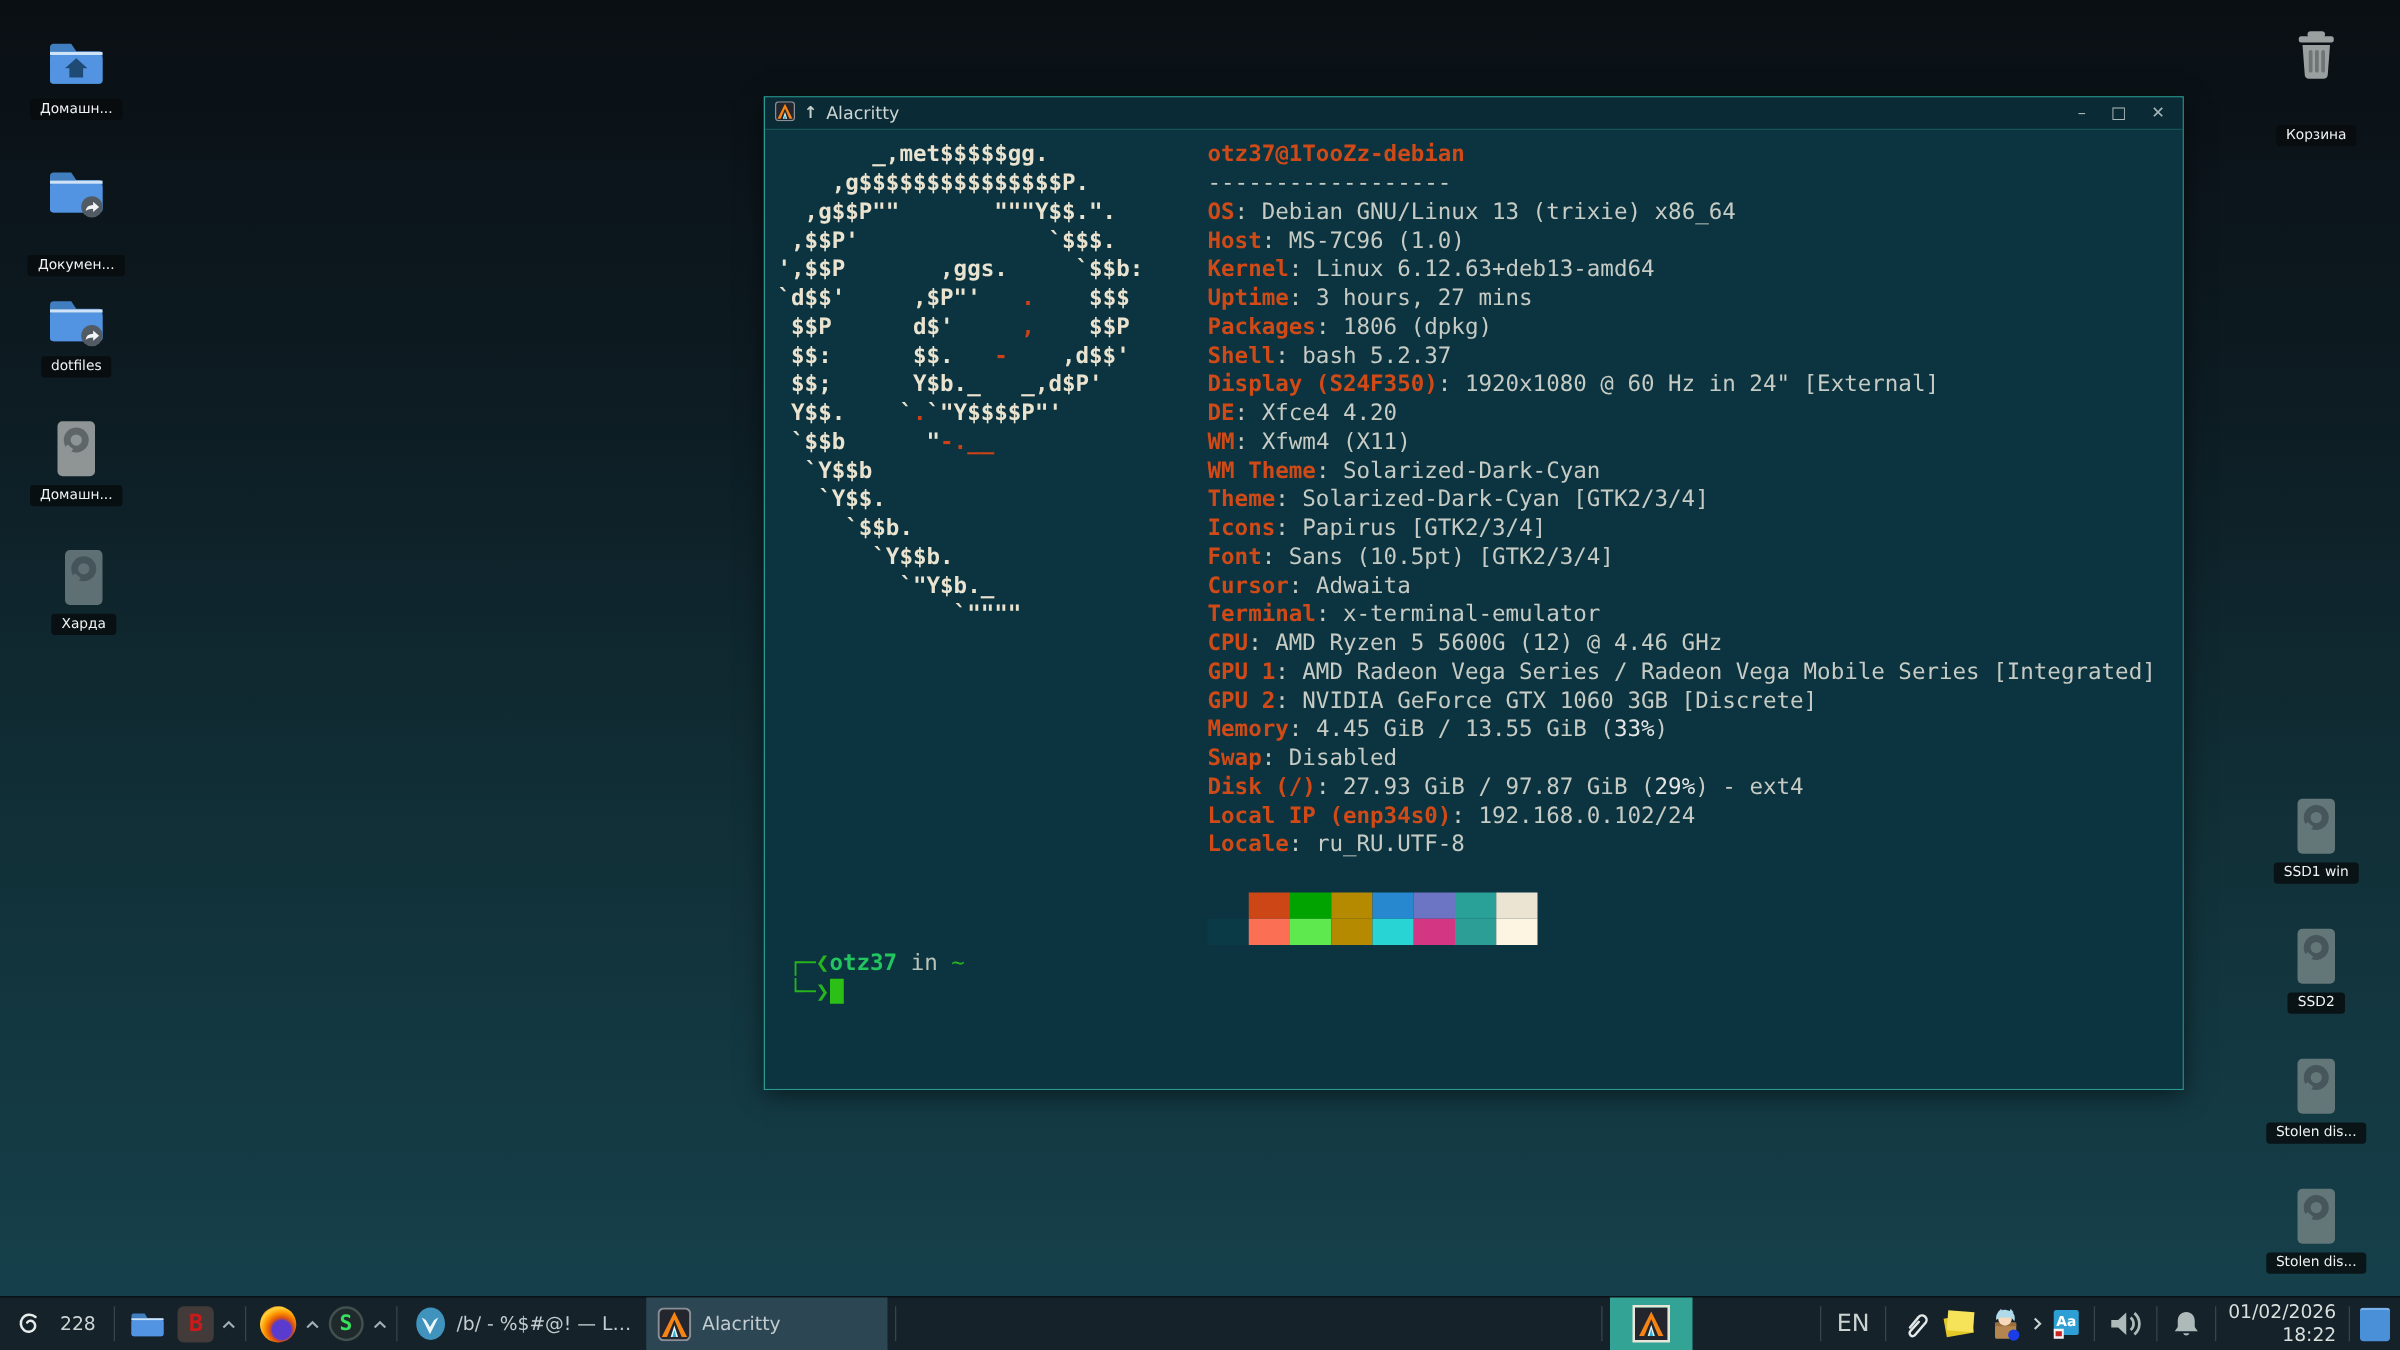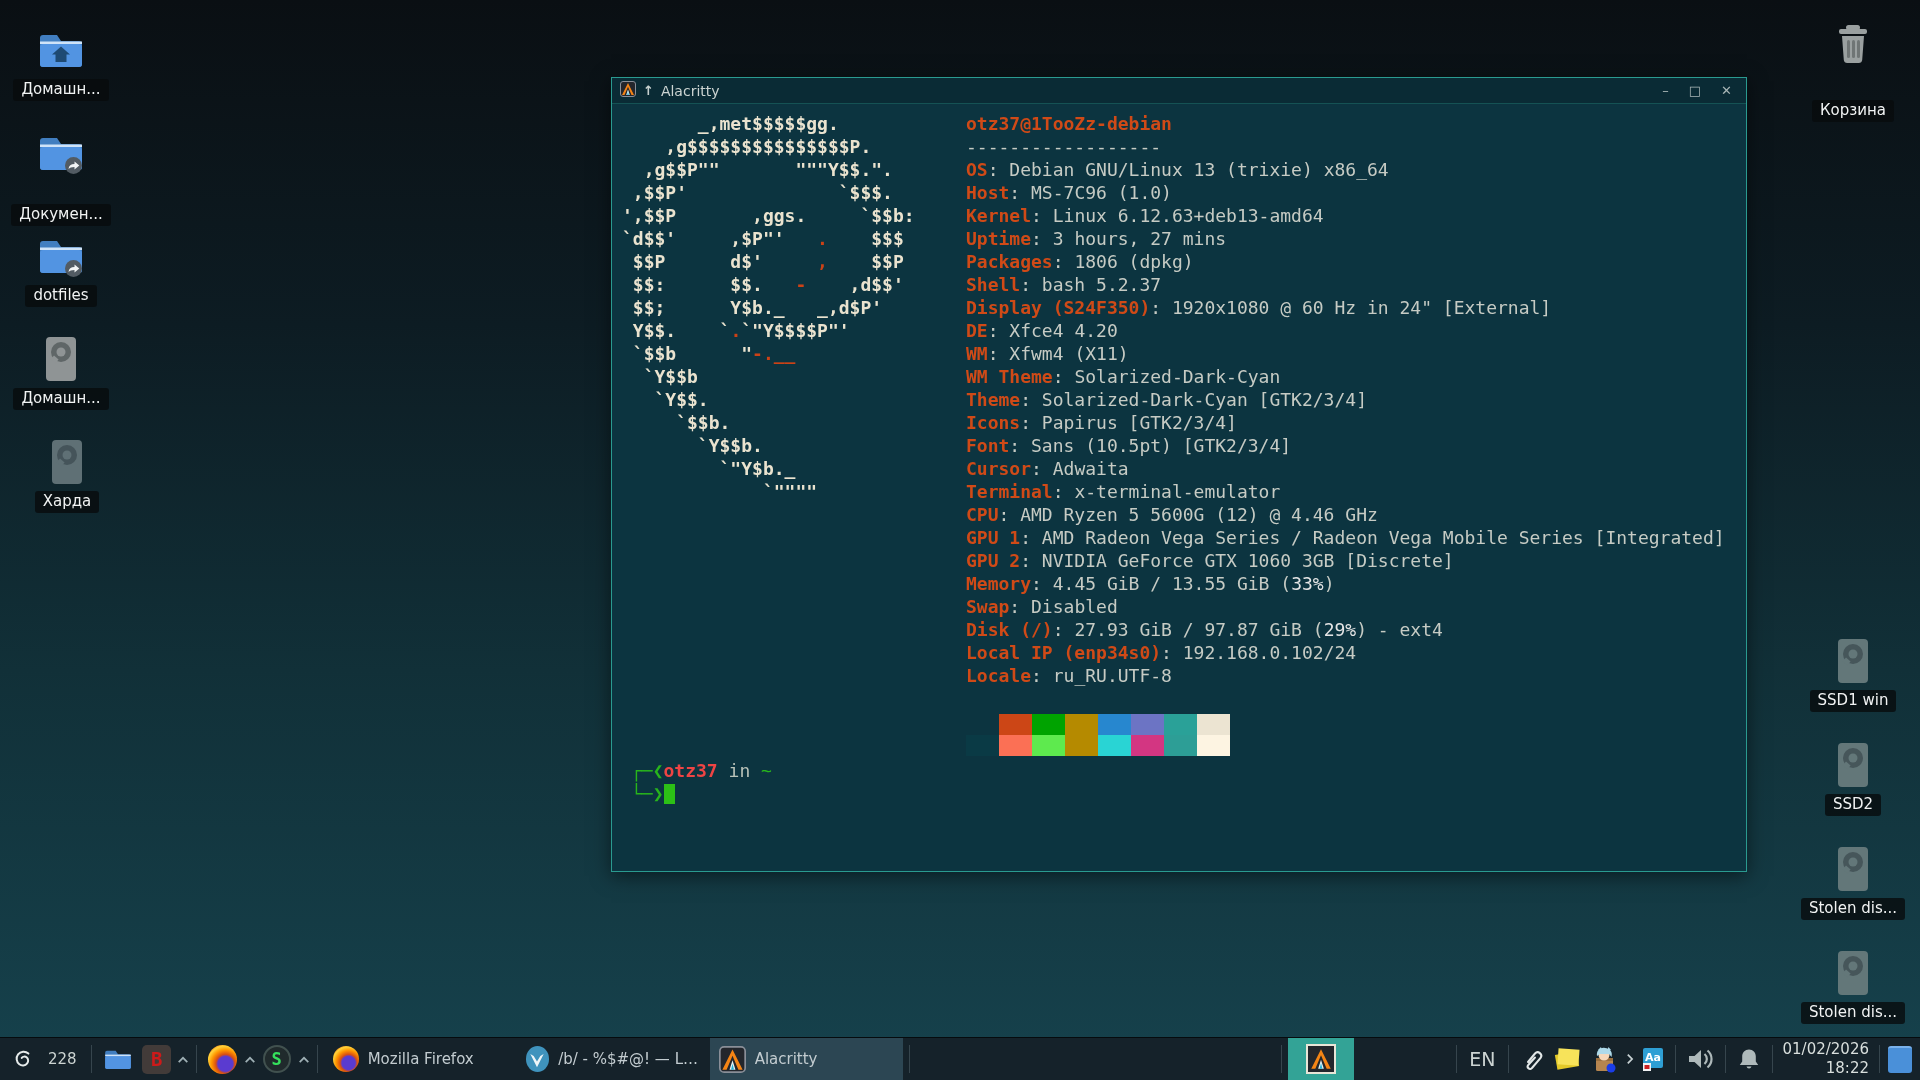--- a/index.html
+++ b/index.html
@@ -6,21 +6,21 @@
   html,body { width:1920px; height:1080px; overflow:hidden; background:#0a0f13; }
   #screen {
     position:relative; width:1920px; height:1080px; overflow:hidden;
     font-family:"DejaVu Sans", sans-serif;
     background:linear-gradient(180deg,#0a0f13 0%,#0d1c23 30%,#113038 62%,#16424d 100%);
   }
   
   .dicon { position:absolute; width:104px; display:flex; flex-direction:column; align-items:center; gap:5px; cursor:default; }
   .dicon .ic { width:48px; height:48px; display:flex; align-items:center; justify-content:center; }
   .dicon .lbl {
-    font-size:15px; color:#f1f3f3; background:rgba(8,11,13,0.80);
+    font-size:11px; color:#f1f3f3; background:rgba(8,11,13,0.80);
     padding:1px 8px 3px; border-radius:3px; white-space:nowrap; max-width:110px;
   }
   
   #term {
     position:absolute; left:611px; top:77px; width:1136px; height:795px;
     border:1px solid #2a9a90; background:#0c3440; box-shadow:0 4px 18px rgba(0,0,0,0.5);
   }
   #titlebar {
     height:26px; background:#0a2b35; display:flex; align-items:center;
     padding:0 8px; gap:7px; border-bottom:1px solid rgba(42,154,144,0.35);
@@ -39,21 +39,21 @@
   .ititle { color:#d04a17; font-weight:bold; }
   .isep { color:#c6cbc4; }
   .lab { color:#d04a17; font-weight:bold; }
   .val { color:#c6cbc4; }
   .grn { color:#e5e5e5; }
   #palette { position:absolute; left:354px; top:610px; }
   .prow { display:flex; height:21px; }
   .pcell { width:33px; height:21px; }
   #prompt { position:absolute; left:19px; top:655px; white-space:pre; }
   #prompt .g { color:#28b51c; }
-  #prompt .gb { color:#ef4444; font-weight:bold; }
+  #prompt .gb { color:#22c55e; font-weight:bold; }
   #prompt .fg { color:#b9c2b9; }
   #cursor { display:inline-block; width:11px; height:20px; background:#2cc016; vertical-align:-4px; }
   
   #taskbar {
     position:absolute; left:0; bottom:0; width:1920px; height:43px;
     background:#15222a; border-top:1px solid #060b0e;
     display:flex; align-items:center; color:#c8d2d4;
   }
   .tsep { width:1px; height:28px; background:#36454d; margin:0 6px; flex:0 0 auto; }
   .tbtn { height:43px; display:flex; align-items:center; justify-content:center; flex:0 0 auto; cursor:default; }
@@ -308,24 +308,20 @@
     </div>
     <div class="caret">
       <svg width="12" height="9" viewBox="0 0 14 10">
           <polyline points="2,8 7,3 12,8" stroke="#9fb0b5" stroke-width="2" fill="none"></polyline>
         </svg>
     </div>
     <div class="tsep"></div>
 
     <div class="winbtns" id="winbtns">
         <div class="winbtn">
-          <div class="ffx" style="width:26px;height:26px"></div>
-          <span class="wb-lbl">Mozilla Firefox</span>
-        </div>
-        <div class="winbtn">
           <div class="lwolf" style="width:26px;height:26px">
             <svg width="20" height="20" viewBox="0 0 24 24">
               <path d="M4 6 L12 22 L20 6 L16 8.5 L12 15 L8 8.5 Z" fill="#eef5f8"></path>
             </svg>
           </div>
           <span class="wb-lbl">/b/ - %$#@! — Libr...</span>
         </div>
         <div class="winbtn active">
           <span style="display:flex">
             <svg width="27" height="27" viewBox="0 0 32 32">

